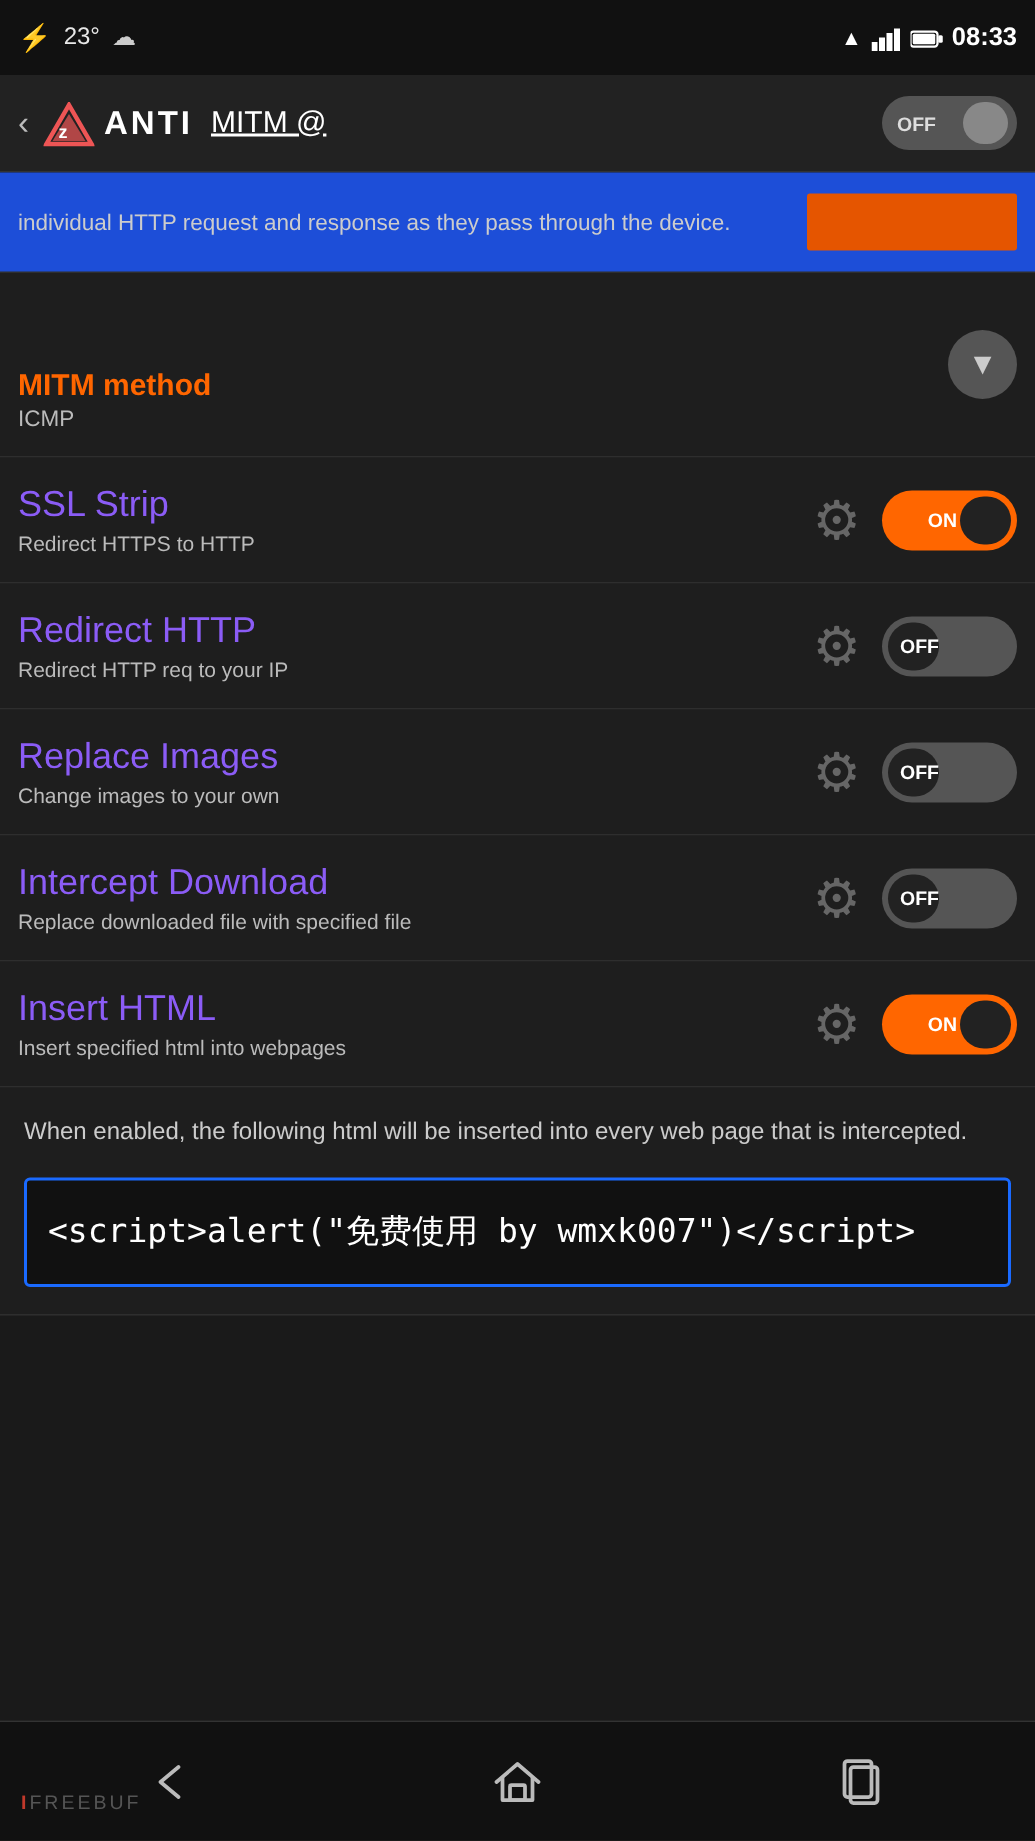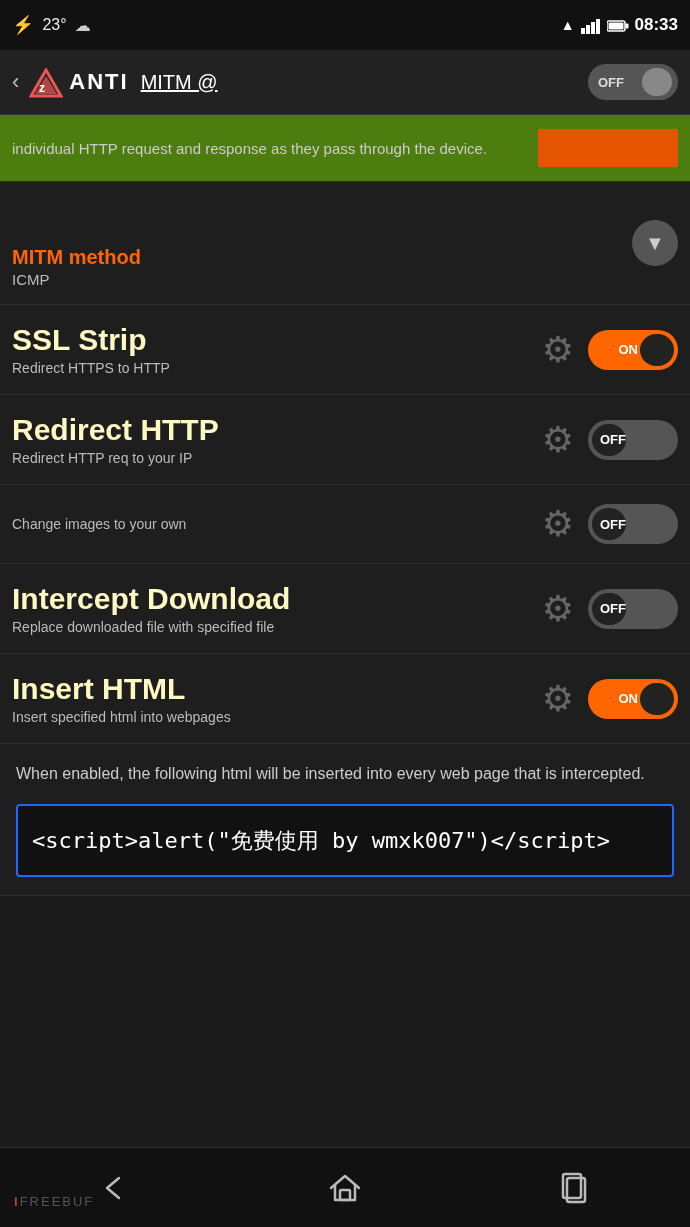--- a/index.html
+++ b/index.html
@@ -125,21 +125,21 @@
     .content {
       background: #1e1e1e;
     }
 
     
     .desc-row {
       display: flex;
       align-items: center;
       padding: 14px 12px;
       border-bottom: 1px solid #2e2e2e;
-      background: #4d7c0f;
+      background: #1d4ed8;
     }
     .desc-text {
       color: #ccc;
       font-size: 15px;
       flex: 1;
       line-height: 1.4;
     }
     .orange-block {
       width: 140px;
       height: 38px;
@@ -154,23 +154,23 @@
       display: flex;
       align-items: center;
       padding: 18px 12px 18px 12px;
       border-bottom: 1px solid #2e2e2e;
       background: #1e1e1e;
     }
     .section-info {
       flex: 1;
     }
     .section-title {
-      color: #fef9c3;
-      font-size: 30px;
-      font-weight: bold;
+      color: #8b5cf6;
+      font-size: 24px;
+      font-weight: normal;
       margin-bottom: 3px;
     }
     .section-subtitle {
       color: #bbb;
       font-size: 14px;
     }
     .section-actions {
       display: flex;
       align-items: center;
       gap: 14px;
@@ -405,20 +405,21 @@
       <span class="gear-icon">⚙</span>
       <div class="toggle-switch off">
         <div class="knob"></div>
         <span class="label">OFF</span>
       </div>
     </div>
   </div>
 
   <div class="section-row">
     <div class="section-info">
+      <div class="section-title">Replace Images</div>
       <div class="section-subtitle">Change images to your own</div>
     </div>
     <div class="section-actions">
       <span class="gear-icon">⚙</span>
       <div class="toggle-switch off">
         <div class="knob"></div>
         <span class="label">OFF</span>
       </div>
     </div>
   </div>

